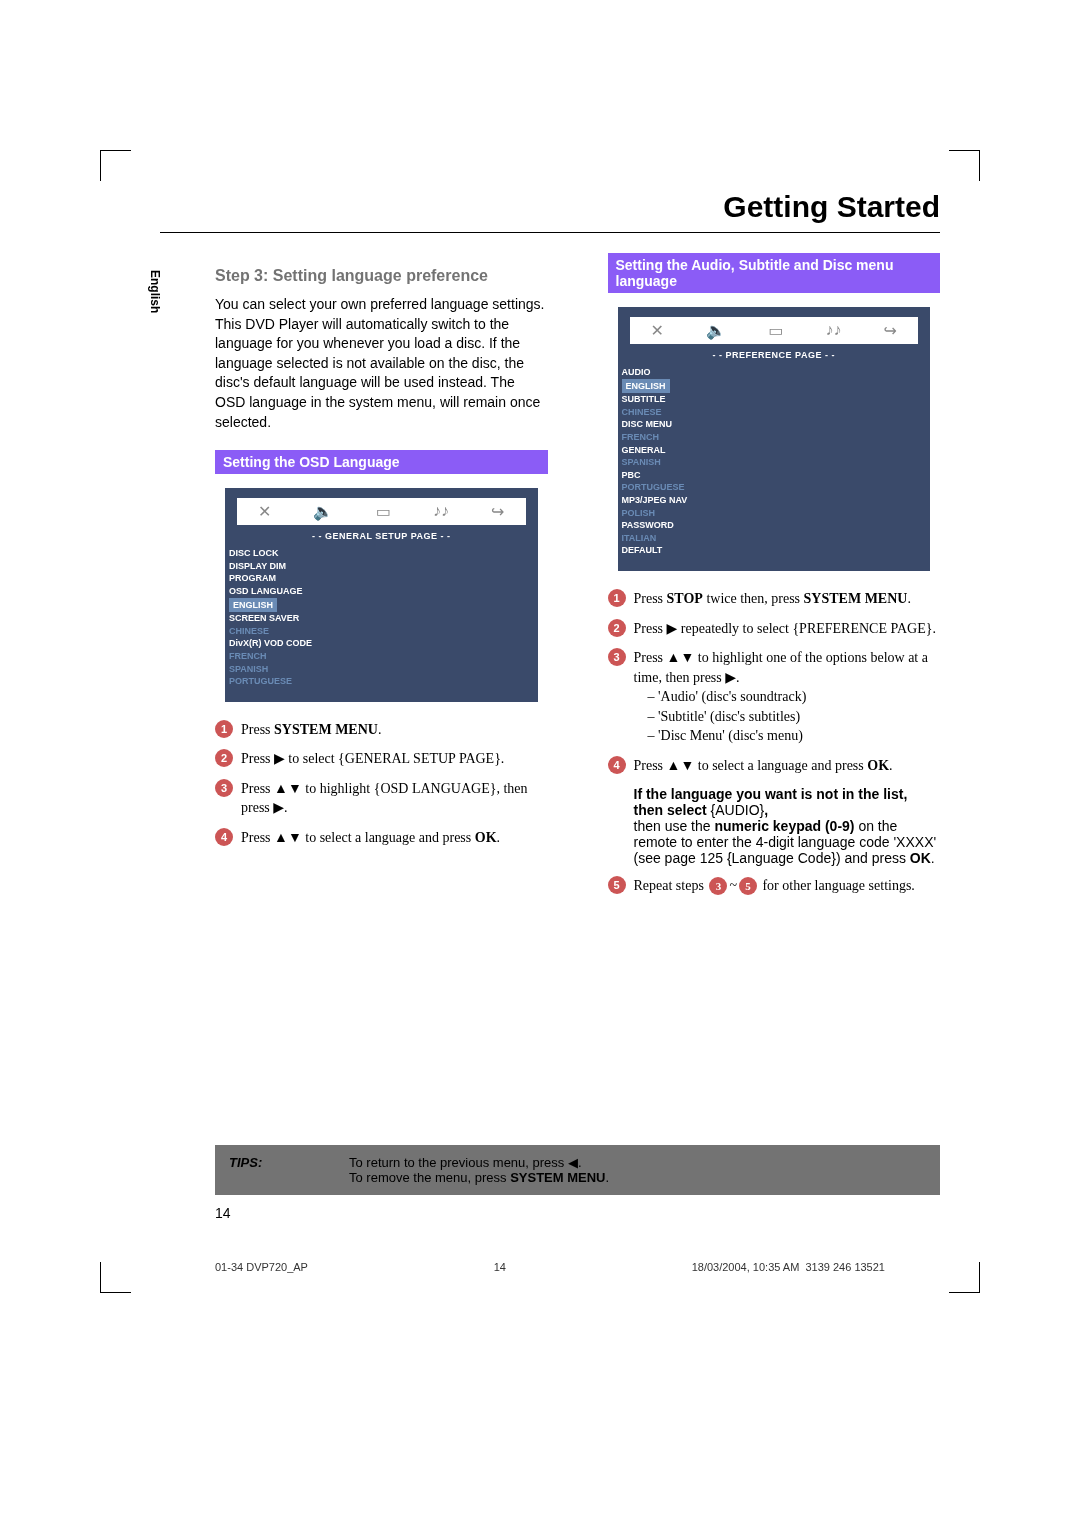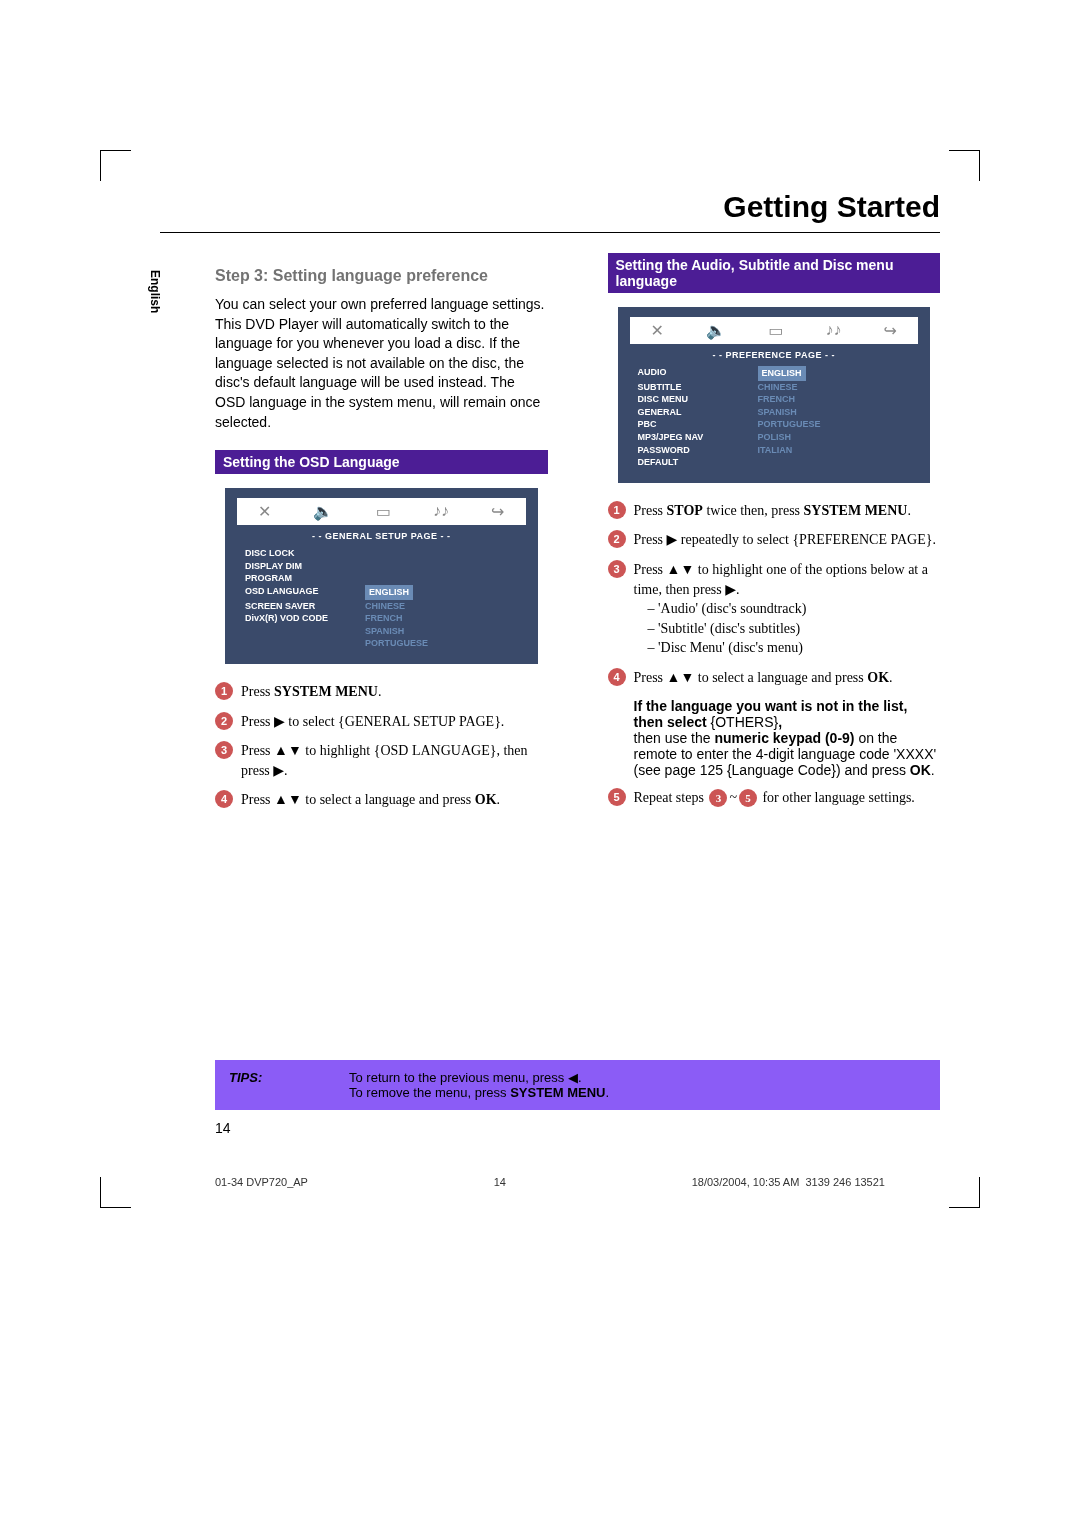--- a/index.html
+++ b/index.html
@@ -58,21 +58,21 @@
     font-size: 16px;
     font-weight: bold;
     margin: 14px 0 10px 0;
   }
   .intro {
     font-size: 14px;
     line-height: 1.4;
     margin-bottom: 18px;
   }
   .section-hdr {
-    background: #4c1d95;
+    background: #8b5cf6;
     color: #fff;
     font-weight: bold;
     font-size: 14px;
     padding: 4px 8px;
     margin-bottom: 14px;
   }
   .osd-screen {
     background: #3a4a6a;
     padding: 10px 0 14px 0;
     margin: 0 10px 18px 10px;
@@ -91,22 +91,23 @@
   }
   .osd-title {
     text-align: center;
     font-weight: bold;
     font-size: 9px;
     margin-bottom: 6px;
     letter-spacing: 0.5px;
   }
   .osd-row {
     display: flex;
-    padding: 0 20px;
+    padding: 0 4px;
     line-height: 1.4;
+    flex-direction: column;
   }
   .osd-key {
     width: 120px;
     font-weight: bold;
     font-size: 9px;
   }
   .osd-val {
     font-weight: bold;
     font-size: 9px;
     color: #6a8bb5;
@@ -134,21 +135,21 @@
     font-weight: bold;
     text-align: center;
     line-height: 18px;
     margin-right: 8px;
     flex-shrink: 0;
   }
   .step-body { flex: 1; font-family: Liberation Serif, serif; }
   .sub { margin-left: 14px; }
   .bold { font-weight: bold; }
   .tips-box {
-    background: #8b5cf6;
+    background: #737373;
     display: flex;
     align-items: flex-start;
     padding: 10px 14px;
     margin: 240px 0 10px 55px;
     font-size: 13px;
   }
   .tips-label {
     font-style: italic;
     font-weight: bold;
     width: 120px;
@@ -312,21 +313,21 @@
           <div class="sub">– 'Subtitle' (disc's subtitles)</div>
           <div class="sub">– 'Disc Menu' (disc's menu)</div>
         </div>
       </div>
       <div class="step">
         <div class="bullet">4</div>
         <div class="step-body"><span>Press ▲▼  to select a language and press </span><span class="bold">OK</span><span>.</span></div>
       </div>
 
       <div style="margin-left:26px; margin-bottom:10px;">
-        <div><span class="bold">If the language you want is not in the list, then select </span><span>{OTHERS}</span><span class="bold">,</span></div>
+        <div><span class="bold">If the language you want is not in the list, then select </span><span>{AUDIO}</span><span class="bold">,</span></div>
         <div><span>then use the </span><span class="bold">numeric keypad (0-9)</span><span> on the remote to enter the 4-digit language code 'XXXX' (see page 125 {Language Code}) and press </span><span class="bold">OK</span><span>.</span></div>
       </div>
 
       <div class="step">
         <div class="bullet">5</div>
         <div class="step-body"><span>Repeat steps </span><span class="bullet" style="display:inline-block;margin:0 2px;">3</span><span>~</span><span class="bullet" style="display:inline-block;margin:0 2px;">5</span><span> for other language settings.</span></div>
       </div>
     </div>
   </div>
 

